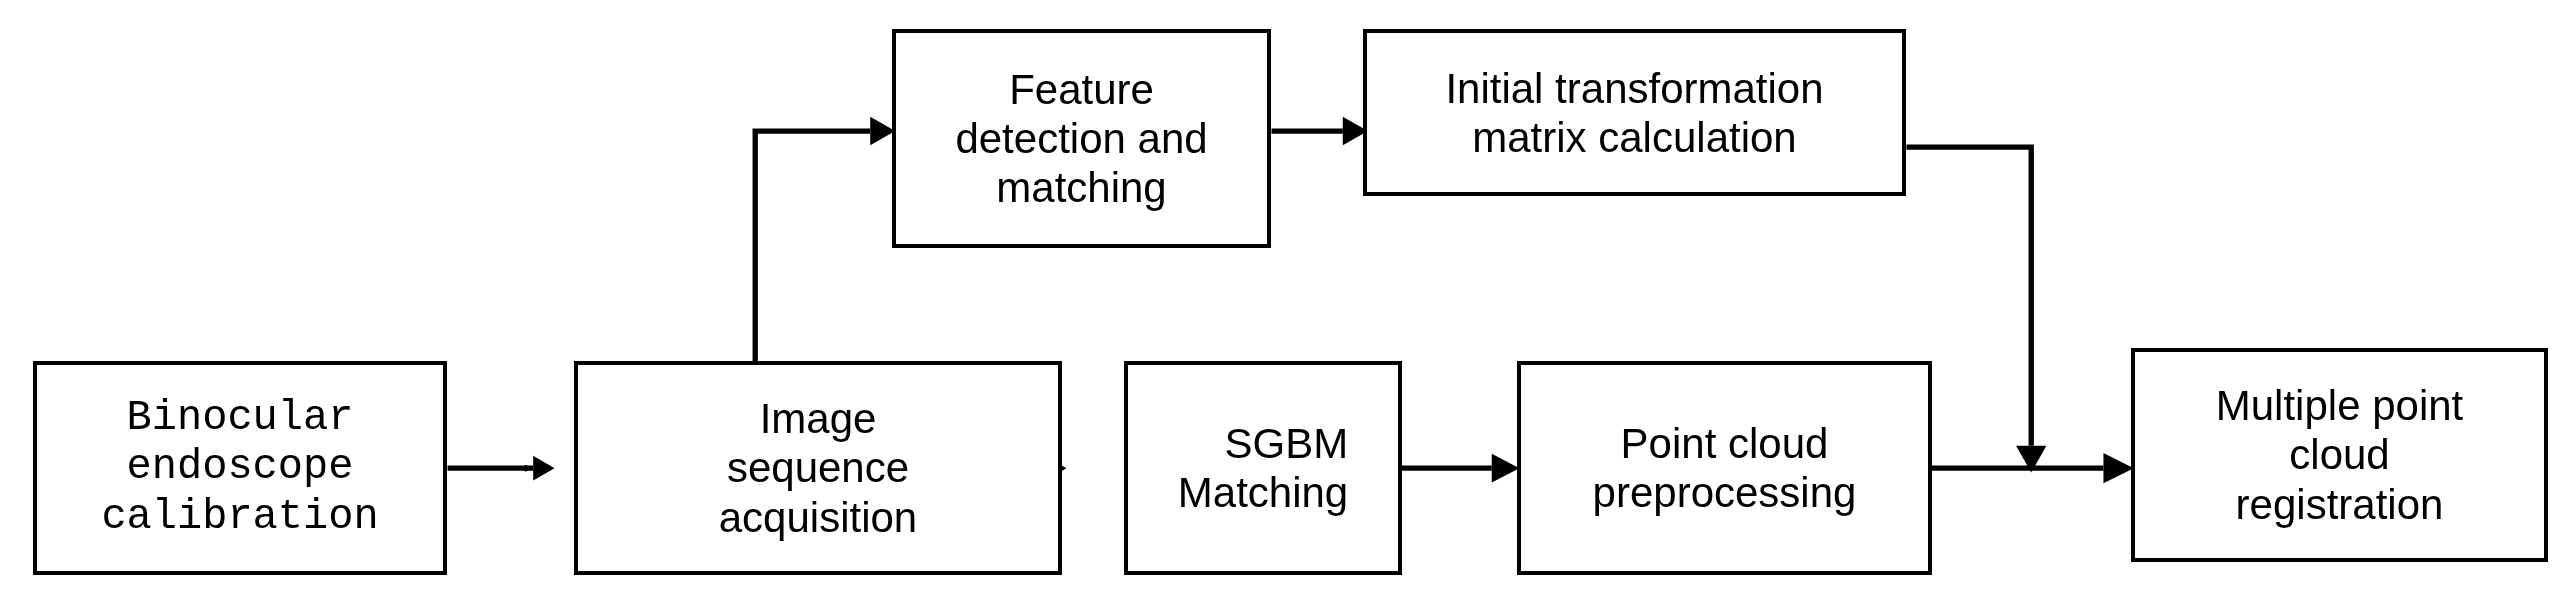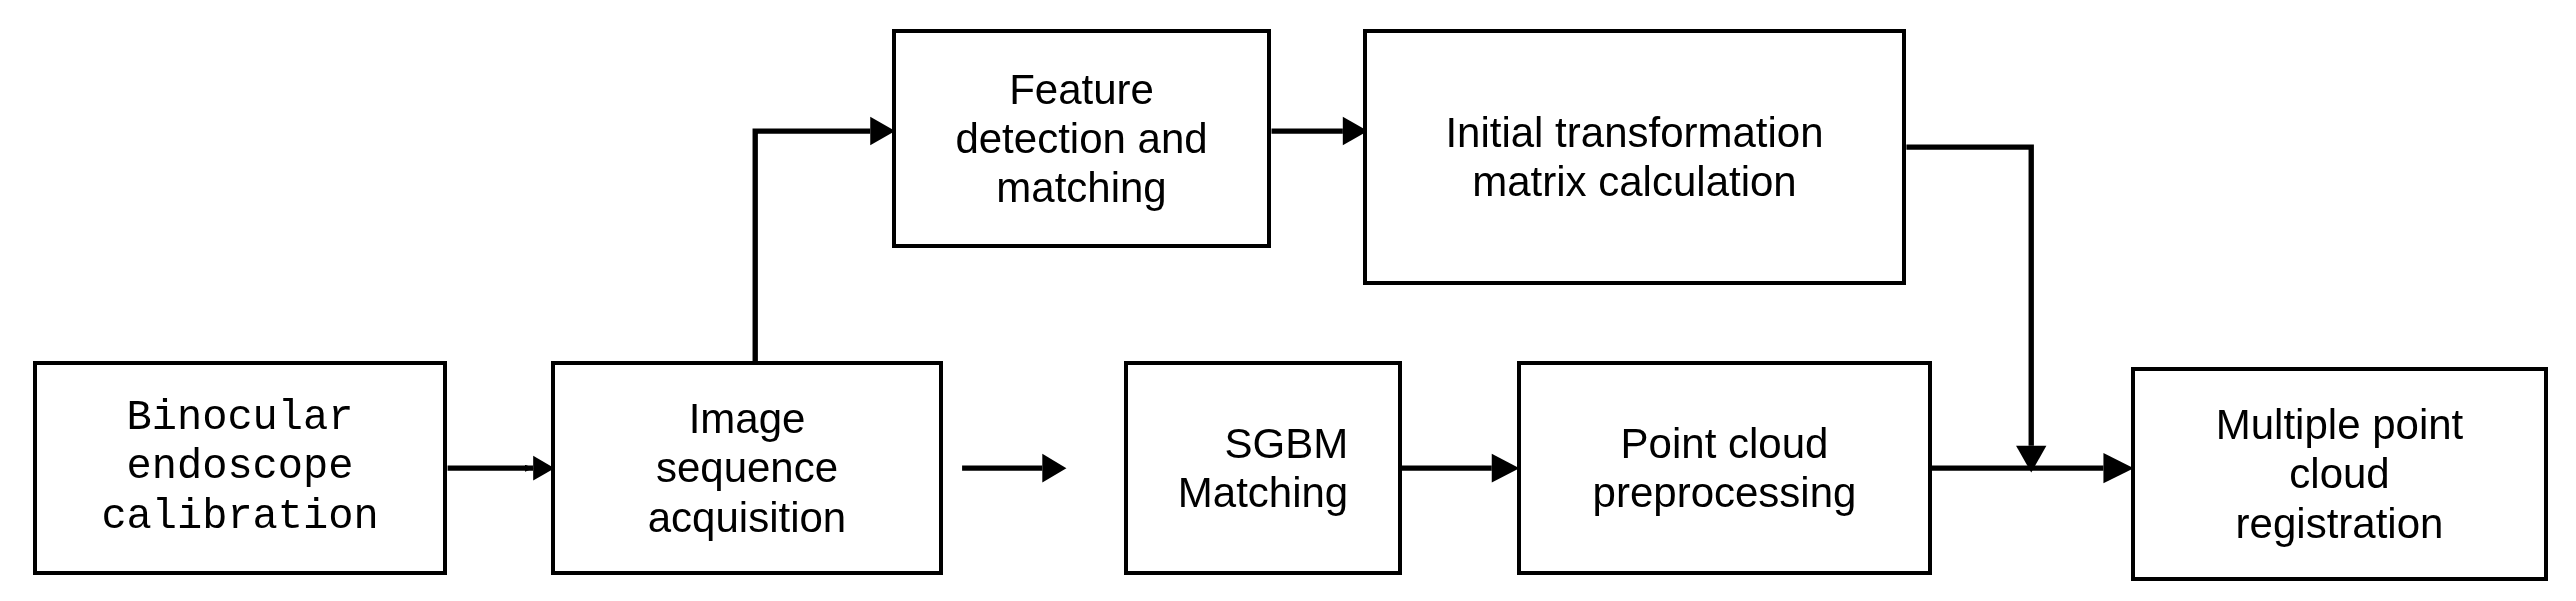--- a/index.html
+++ b/index.html
@@ -85,35 +85,35 @@
     <g>
       <path d="M2137,165 L2277,165 L2277,500" stroke="#000000" stroke-width="6" fill="none"></path>
       <path d="M2260,500 L2277,530 L2294,500 Z" fill="#000000"></path>
     </g>
   </svg>
 
   <div class="node" style="left:33px; top:361px; width:414px; height:214px;font-family:Liberation Mono, monospace;">Binocular
 endoscope
 calibration</div>
 
-  <div class="node" style="left:551px; top:361px; width:392px; height:214px;">Image
+  <div class="node" style="left:574px; top:361px; width:488px; height:214px;">Image
 sequence
 acquisition</div>
 
   <div class="node" style="left:1124px; top:361px; width:278px; height:214px;text-align:right;">SGBM
 Matching</div>
 
   <div class="node" style="left:1517px; top:361px; width:415px; height:214px;">Point cloud
 preprocessing</div>
 
-  <div class="node" style="left:2131px; top:367px; width:417px; height:214px;">Multiple point
+  <div class="node" style="left:2131px; top:348px; width:417px; height:214px;">Multiple point
 cloud
 registration</div>
 
   <div class="node" style="left:892px; top:29.4px; width:379px; height:219px;">Feature
 detection and
 matching</div>
 
-  <div class="node" style="left:1363px; top:29.4px; width:543px; height:256px;">Initial transformation
+  <div class="node" style="left:1363px; top:29.4px; width:543px; height:167px;">Initial transformation
 matrix calculation</div>
 
 </div>
 
 
 </body></html>

